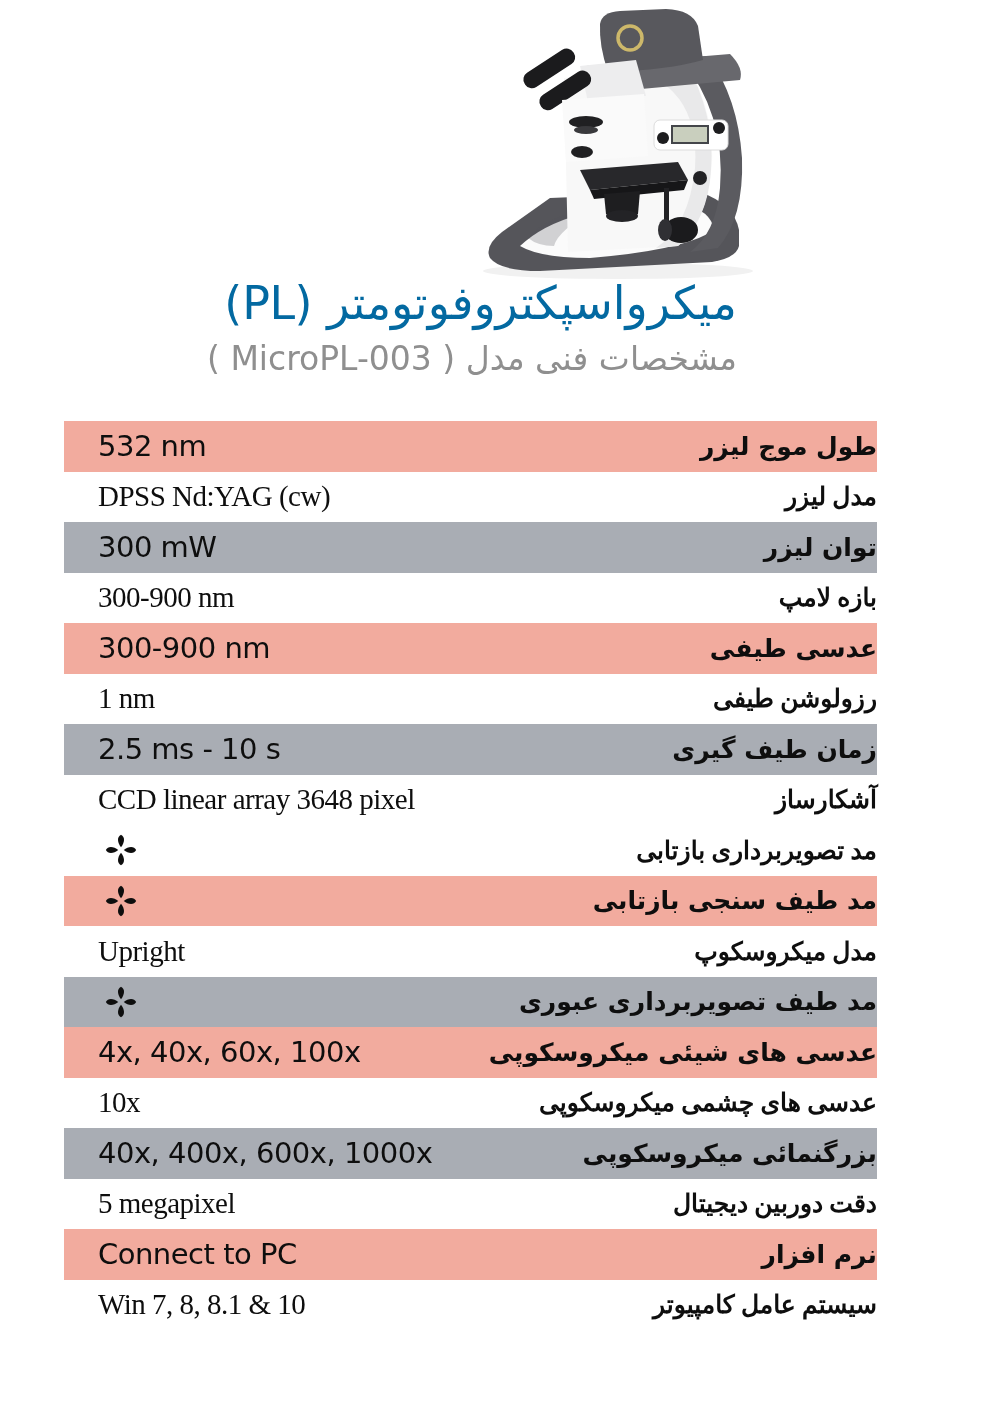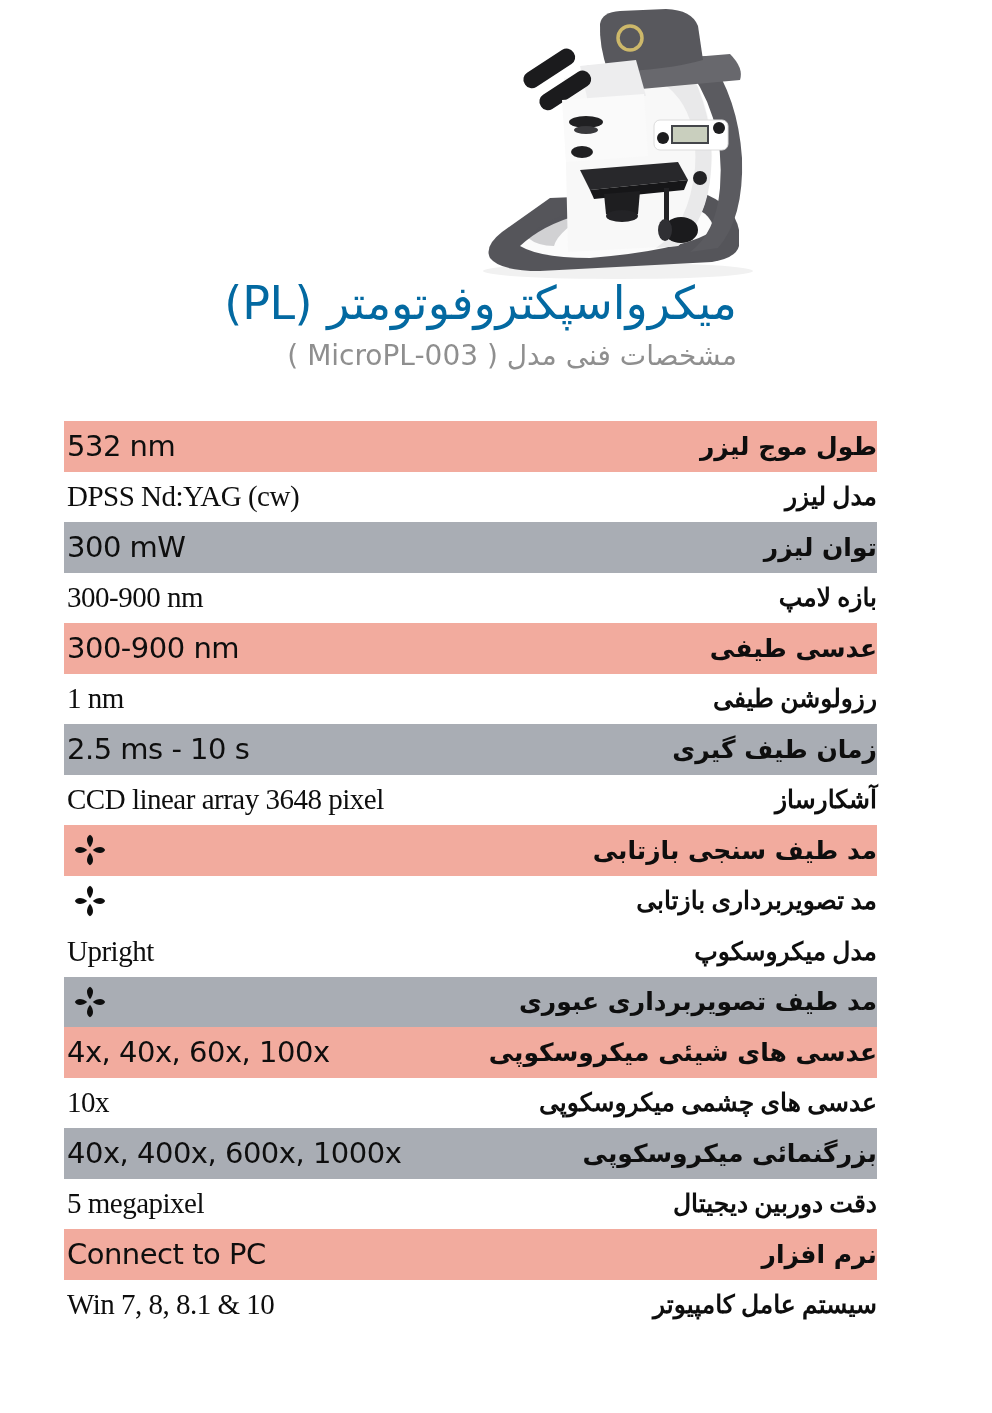--- a/index.html
+++ b/index.html
@@ -23,21 +23,21 @@
     text-align: right;
   }
   .title {
     font-size: 46px;
     font-weight: normal;
     color: #0369a1;
     line-height: 1.2;
     letter-spacing: -0.5px;
   }
   .subtitle {
-    font-size: 28px;
+    font-size: 33px;
     color: #8f8f8f;
     margin-top: 8px;
     line-height: 1.2;
   }
   .spec-table {
     position: absolute;
     left: 64px; top: 421px;
     width: 813px;
   }
   .row {
@@ -45,21 +45,21 @@
     display: flex;
     align-items: center;
     justify-content: space-between;
   }
   .row-salmon { background: #F2AB9E; }
   .row-gray   { background: #A9ADB4; }
   .row-white  { background: transparent; font-family: Liberation Serif, serif; }
   .cell-value-wrap {
     display: flex;
     align-items: center;
-    padding-left: 3px;
+    padding-left: 34px;
   }
   .cell-value {
     font-size: 29px;
     color: #0e0e0e;
     letter-spacing: -0.5px;
     white-space: nowrap;
   }
   .cell-label {
     font-size: 25px;
     font-weight: bold;
@@ -173,47 +173,47 @@
     </div>
     <div class="cell-label" dir="rtl">زمان طیف گیری</div>
   </div>
     <div class="row row-white">
     <div class="cell-value-wrap">
       <span class="cell-value">CCD linear array 3648 pixel</span>
 
     </div>
     <div class="cell-label" dir="rtl">آشکارساز</div>
   </div>
-    <div class="row row-salmon has-icon">
+    <div class="row row-white has-icon">
     <div class="cell-value-wrap">
 
       <svg class="flower-icon" viewBox="-20 -20 40 40" width="34" height="34" xmlns="http://www.w3.org/2000/svg">
         <g fill="#0e0e0e">
           <path d="M0,-3.2 C-4.4,-8.5 -5,-15.5 0,-17.8 C5,-15.5 4.4,-8.5 0,-3.2 Z"></path>
           <path d="M0,-3.2 C-4.4,-8.5 -5,-15.5 0,-17.8 C5,-15.5 4.4,-8.5 0,-3.2 Z" transform="rotate(90)"></path>
           <path d="M0,-3.2 C-4.4,-8.5 -5,-15.5 0,-17.8 C5,-15.5 4.4,-8.5 0,-3.2 Z" transform="rotate(180)"></path>
           <path d="M0,-3.2 C-4.4,-8.5 -5,-15.5 0,-17.8 C5,-15.5 4.4,-8.5 0,-3.2 Z" transform="rotate(270)"></path>
         </g>
       </svg>
     </div>
-    <div class="cell-label" dir="rtl">مد  طیف سنجی بازتابی</div>
-  </div>
-    <div class="row row-white has-icon">
+    <div class="cell-label" dir="rtl">مد  تصویربرداری بازتابی</div>
+  </div>
+    <div class="row row-salmon has-icon">
     <div class="cell-value-wrap">
 
       <svg class="flower-icon" viewBox="-20 -20 40 40" width="34" height="34" xmlns="http://www.w3.org/2000/svg">
         <g fill="#0e0e0e">
           <path d="M0,-3.2 C-4.4,-8.5 -5,-15.5 0,-17.8 C5,-15.5 4.4,-8.5 0,-3.2 Z"></path>
           <path d="M0,-3.2 C-4.4,-8.5 -5,-15.5 0,-17.8 C5,-15.5 4.4,-8.5 0,-3.2 Z" transform="rotate(90)"></path>
           <path d="M0,-3.2 C-4.4,-8.5 -5,-15.5 0,-17.8 C5,-15.5 4.4,-8.5 0,-3.2 Z" transform="rotate(180)"></path>
           <path d="M0,-3.2 C-4.4,-8.5 -5,-15.5 0,-17.8 C5,-15.5 4.4,-8.5 0,-3.2 Z" transform="rotate(270)"></path>
         </g>
       </svg>
     </div>
-    <div class="cell-label" dir="rtl">مد  تصویربرداری بازتابی</div>
+    <div class="cell-label" dir="rtl">مد  طیف سنجی بازتابی</div>
   </div>
     <div class="row row-white">
     <div class="cell-value-wrap">
       <span class="cell-value">Upright</span>
 
     </div>
     <div class="cell-label" dir="rtl">مدل میکروسکوپ</div>
   </div>
     <div class="row row-gray has-icon">
     <div class="cell-value-wrap">

